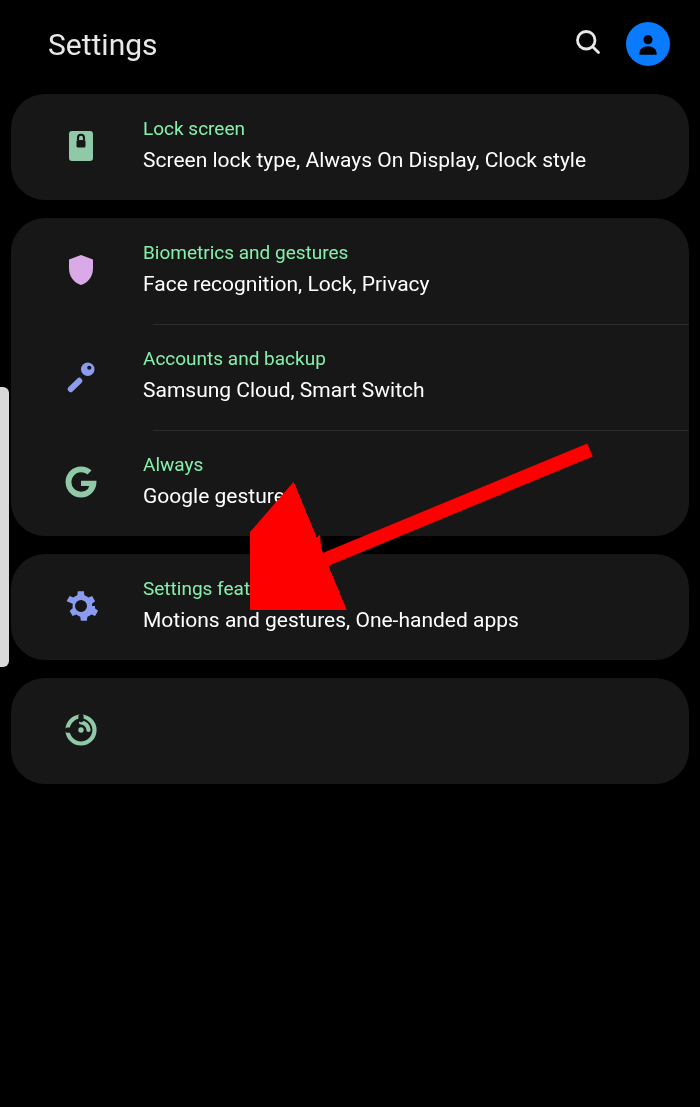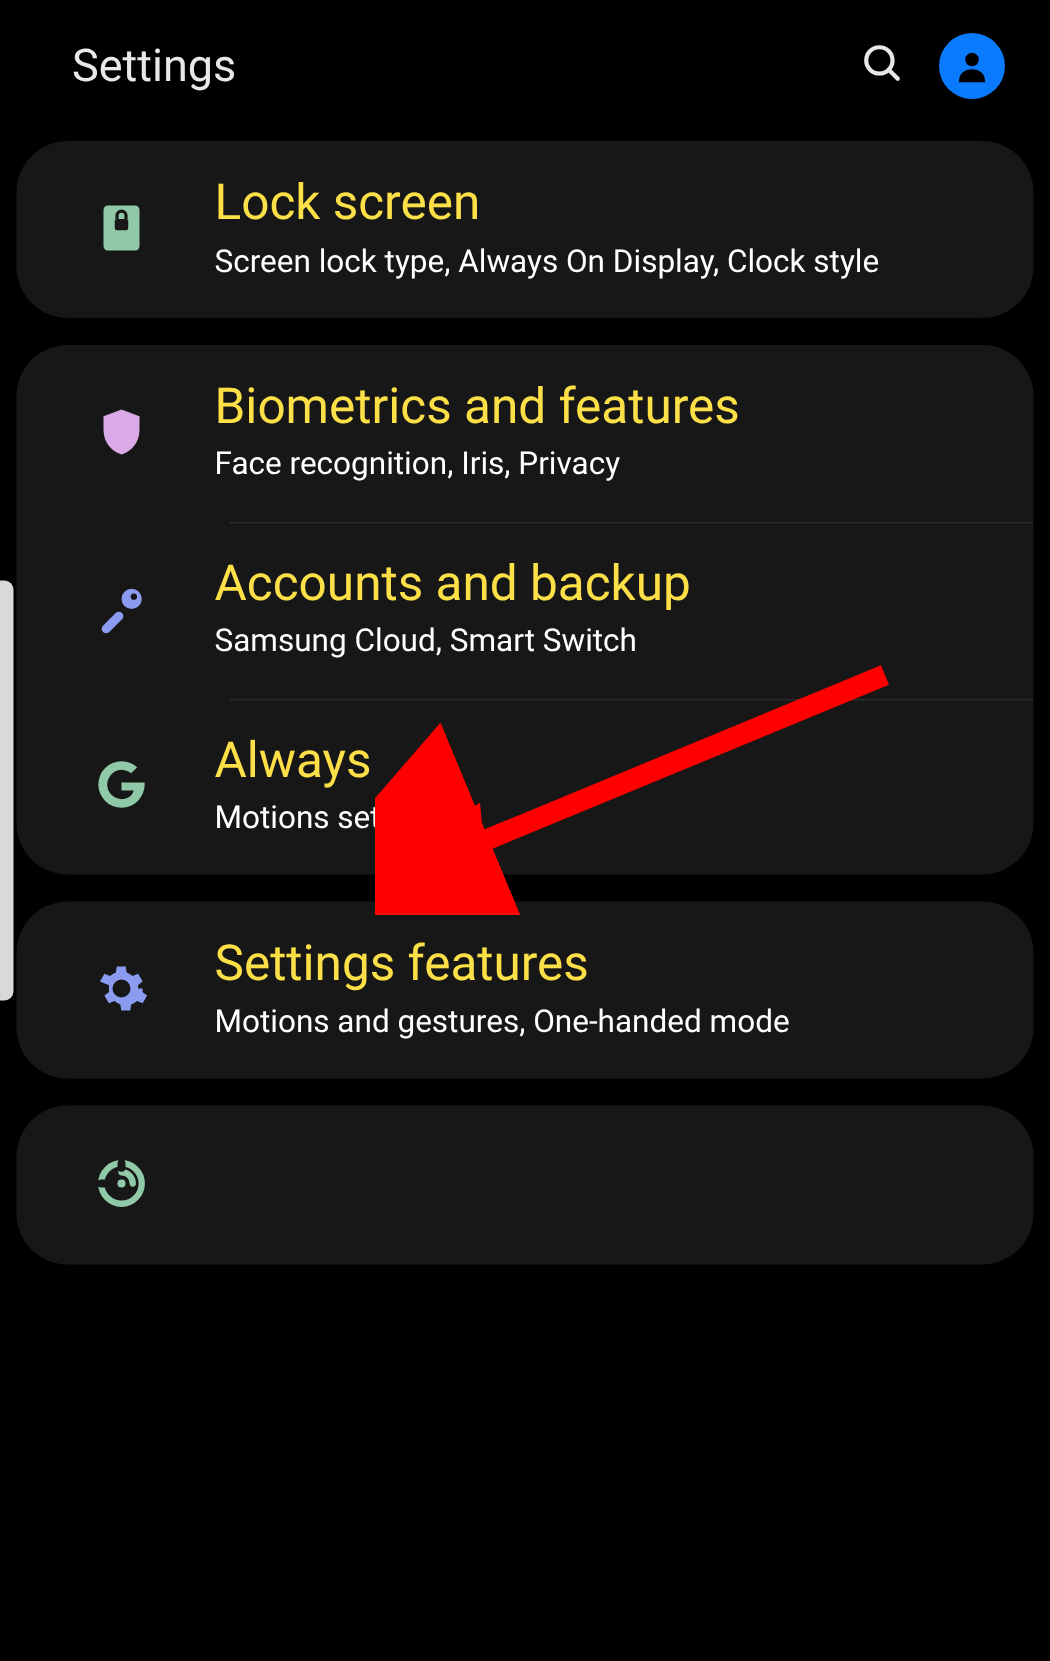--- a/index.html
+++ b/index.html
@@ -31,21 +31,21 @@
     .item + .item::before {
       content:""; position:absolute; top:0; left:142px; right:0; height:1px;
       background:#2c2c2c;
     }
     .icon-wrap {
       width:60px; height:60px; display:flex; align-items:center; justify-content:center;
       flex-shrink:0;
     }
     .icon-wrap svg { width:36px; height:36px; }
     .text-wrap { display:flex; flex-direction:column; gap:6px; }
-    .item-title { color:#fde047; font-size:33px; font-weight:400; line-height:1.2; }
+    .item-title { color:#86efac; font-size:19px; font-weight:400; line-height:1.2; }
     .item-sub { color:#ffffff; font-size:21px; font-weight:400; line-height:1.25; }
     .scroll-handle {
       position:absolute; left:0; top:387px; width:9px; height:280px;
       background:#d9d9d9; border-top-right-radius:6px; border-bottom-right-radius:6px;
     }
     .arrow {
       position:absolute; pointer-events:none;
       left:250px; top:430px; width:360px; height:180px;
     }
   </style>
@@ -89,22 +89,22 @@
   </div>
 
   <div class="group">
     <div class="item">
       <div class="icon-wrap">
         <svg viewBox="0 0 24 24" fill="#d9a9e8">
           <path d="M12 2l8 3v6c0 5.5-3.4 9.6-8 11-4.6-1.4-8-5.5-8-11V5l8-3z"></path>
         </svg>
       </div>
       <div class="text-wrap">
-        <div class="item-title">Biometrics and features</div>
-        <div class="item-sub">Face recognition, Iris, Privacy</div>
+        <div class="item-title">Biometrics and gestures</div>
+        <div class="item-sub">Face recognition, Lock, Privacy</div>
       </div>
     </div>
     <div class="item">
       <div class="icon-wrap">
         <svg viewBox="0 0 24 24" fill="#8b9cf0">
           <circle cx="16.5" cy="7.5" r="4.5"></circle>
           <rect x="2" y="16" width="12" height="4" rx="2" transform="rotate(-45 8 18)"></rect>
           <circle cx="17.5" cy="6.5" r="1.4" fill="#171717"></circle>
         </svg>
       </div>
@@ -114,37 +114,37 @@
       </div>
     </div>
     <div class="item">
       <div class="icon-wrap">
         <svg viewBox="0 0 24 24">
           <path fill="#8fc9a8" d="M21.35 11.1H12v3.6h5.4c-.5 2.4-2.6 3.8-5.4 3.8A6.5 6.5 0 1116.3 7l2.7-2.7A10.3 10.3 0 0012 1.7 10.3 10.3 0 1022.3 12c0-.3 0-.6-.05-.9z"></path>
         </svg>
       </div>
       <div class="text-wrap">
         <div class="item-title">Always</div>
-        <div class="item-sub">Motions settings</div>
+        <div class="item-sub">Google gestures</div>
       </div>
     </div>
   </div>
 
   <div class="group">
     <div class="item">
       <div class="icon-wrap">
         <svg viewBox="0 0 24 24" fill="#8b9cf0">
           <path d="M12 8a4 4 0 100 8 4 4 0 000-8zm9.4 4c0 .5 0 1-.1 1.5l2.1 1.6-2 3.5-2.5-1a7.8 7.8 0 01-2.6 1.5l-.4 2.7h-4l-.4-2.7a7.8 7.8 0 01-2.6-1.5l-2.5 1-2-3.5 2.1-1.6c-.1-.5-.1-1-.1-1.5s0-1 .1-1.5L2.4 8.9l2-3.5 2.5 1a7.8 7.8 0 012.6-1.5L9.9 2.2h4l.4 2.7a7.8 7.8 0 012.6 1.5l2.5-1 2 3.5-2.1 1.6c.1.5.1 1 .1 1.5z"></path>
           <rect x="10.6" y="8.8" width="2.8" height="6.4" fill="#171717"></rect>
           <rect x="8.8" y="10.6" width="6.4" height="2.8" fill="#171717"></rect>
         </svg>
       </div>
       <div class="text-wrap">
         <div class="item-title">Settings features</div>
-        <div class="item-sub">Motions and gestures, One-handed mode</div>
+        <div class="item-sub">Motions and gestures, One-handed apps</div>
       </div>
     </div>
   </div>
 
   <div class="group">
     <div class="item">
       <div class="icon-wrap">
         <svg viewBox="0 0 24 24" fill="none" stroke="#8fc9a8" stroke-width="2.8" stroke-linecap="round">
           <circle cx="12" cy="12" r="9"></circle>
           <path d="M12 7a5 5 0 015 5"></path>

